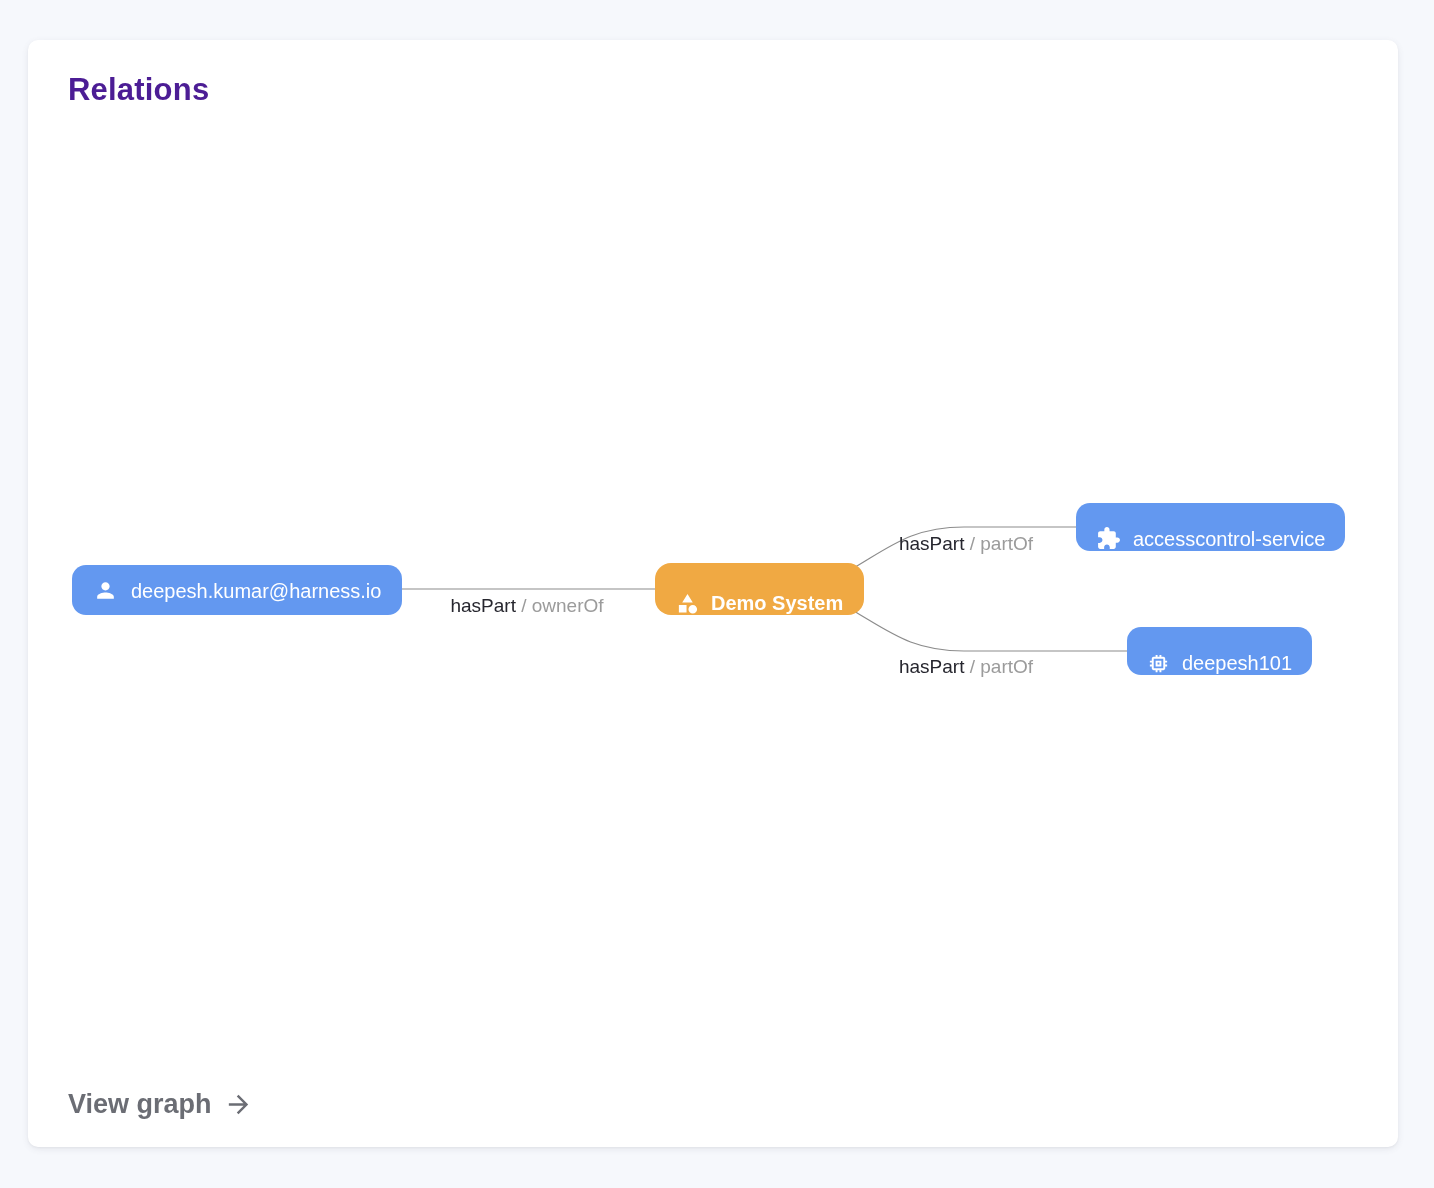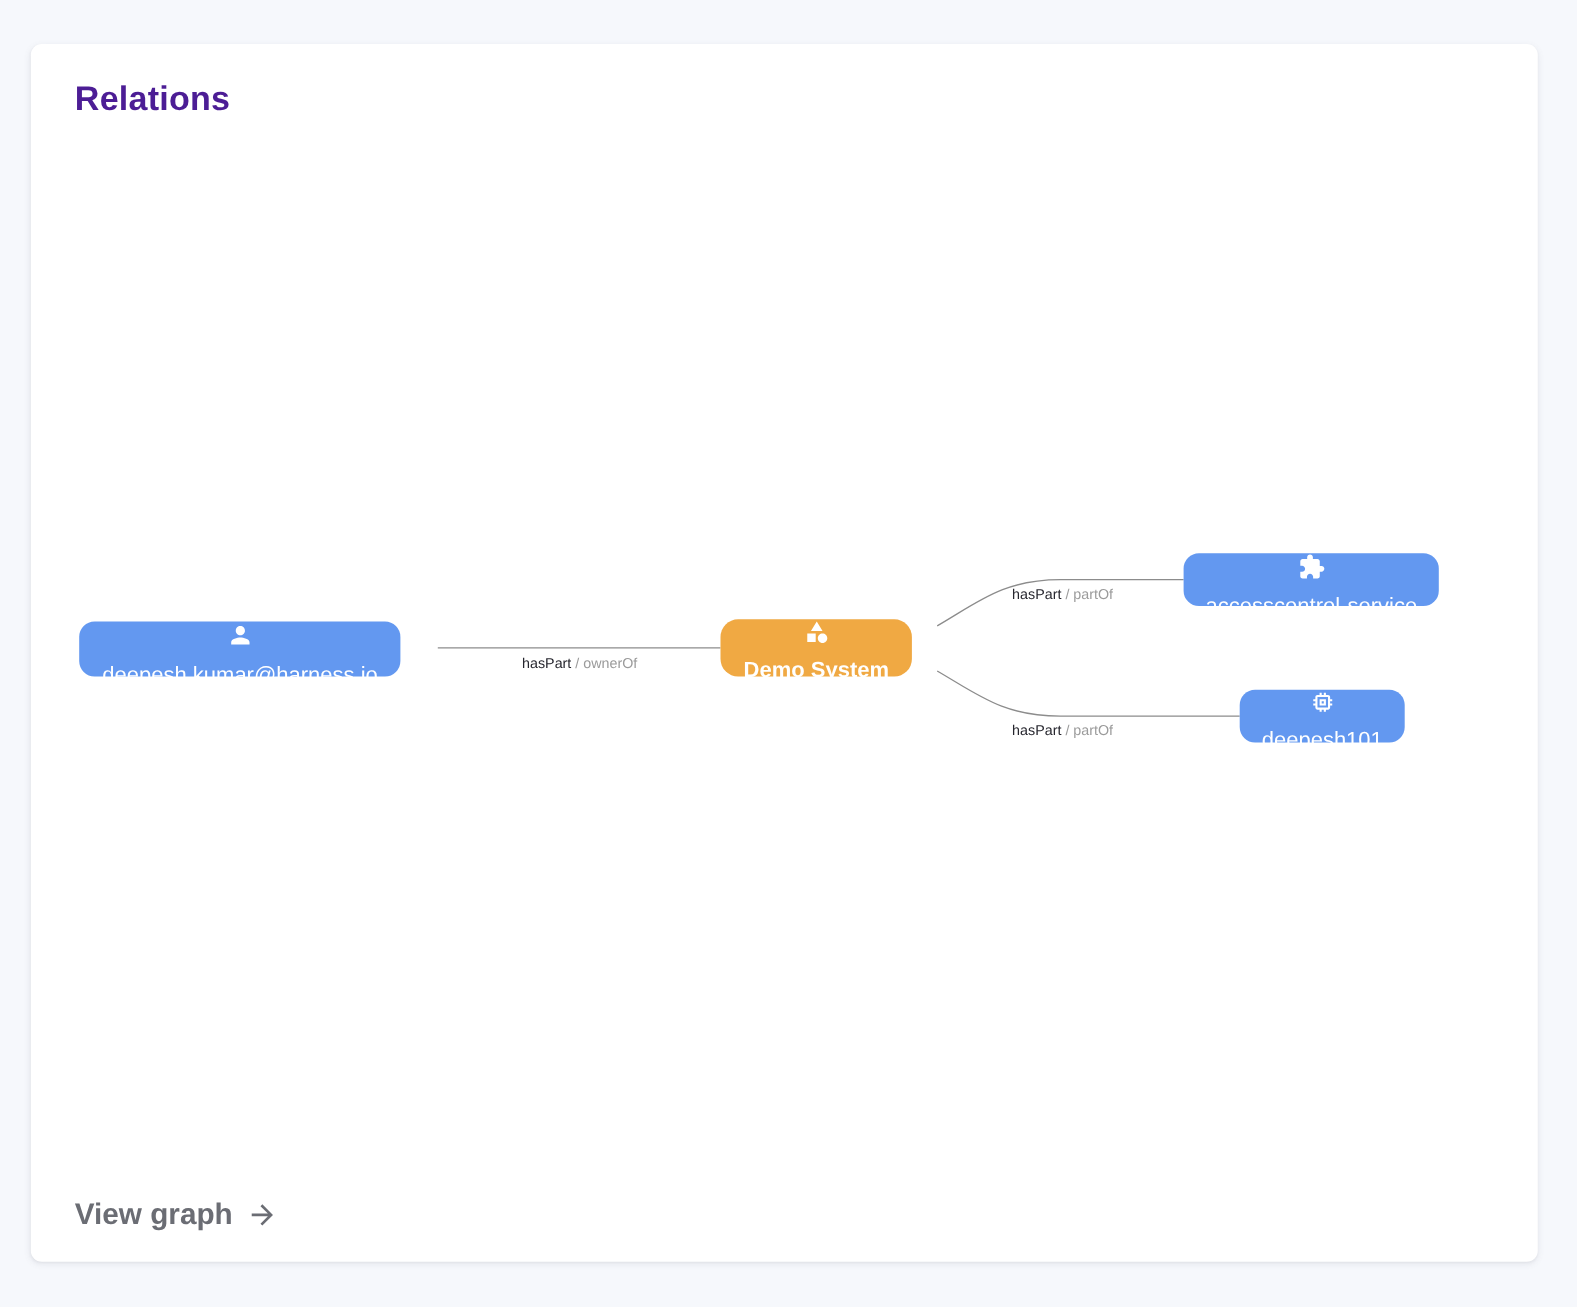--- a/index.html
+++ b/index.html
@@ -32,53 +32,52 @@
     z-index: 0;
   }
   .edges-svg path {
     fill: none;
     stroke: #8c8c8c;
     stroke-width: 1.2;
   }
   .node {
     position: absolute;
     display: inline-flex;
-    align-items: center;
+    align-items: flex-end;
     color: #ffffff;
     font-size: 20px;
     white-space: nowrap;
     z-index: 2;
     cursor: pointer;
-    flex-direction: column;
   }
   .node-blue { background: #6398f0; }
   .node-amber { background: #f0a943; }
   .node .icon { display: inline-flex; align-items: center; }
   .node-user {
     left: 44px; top: 525px; height: 50px;
-    padding: 0 21px; gap: 13px; border-radius: 14px;
+    padding: 12px 21px; gap: 13px; border-radius: 14px;
   }
   .node-system {
     left: 627px; top: 523px; height: 52px;
     padding: 0 21px; gap: 12px; border-radius: 16px;
     font-weight: 700;
   }
   .node-service {
     left: 1048px; top: 463px; height: 48px;
     padding: 0 20px; gap: 12px; border-radius: 14px;
   }
   .node-component {
     left: 1099px; top: 587px; height: 48px;
     padding: 0 20px; gap: 12px; border-radius: 14px;
   }
   .edge-label {
     position: absolute;
     transform: translateX(-50%);
     white-space: nowrap;
-    font-size: 13px;
+    font-size: 19px;
     color: #26262e;
     z-index: 1;
   }
   .edge-label .secondary { color: #9b9b9b; }
   .edge-label-owner  { left: 499px; top: 555px; }
   .edge-label-top    { left: 938px; top: 493px; }
   .edge-label-bottom { left: 938px; top: 616px; }
   .footer-link {
     position: absolute;
     left: 40px; top: 1032px;

